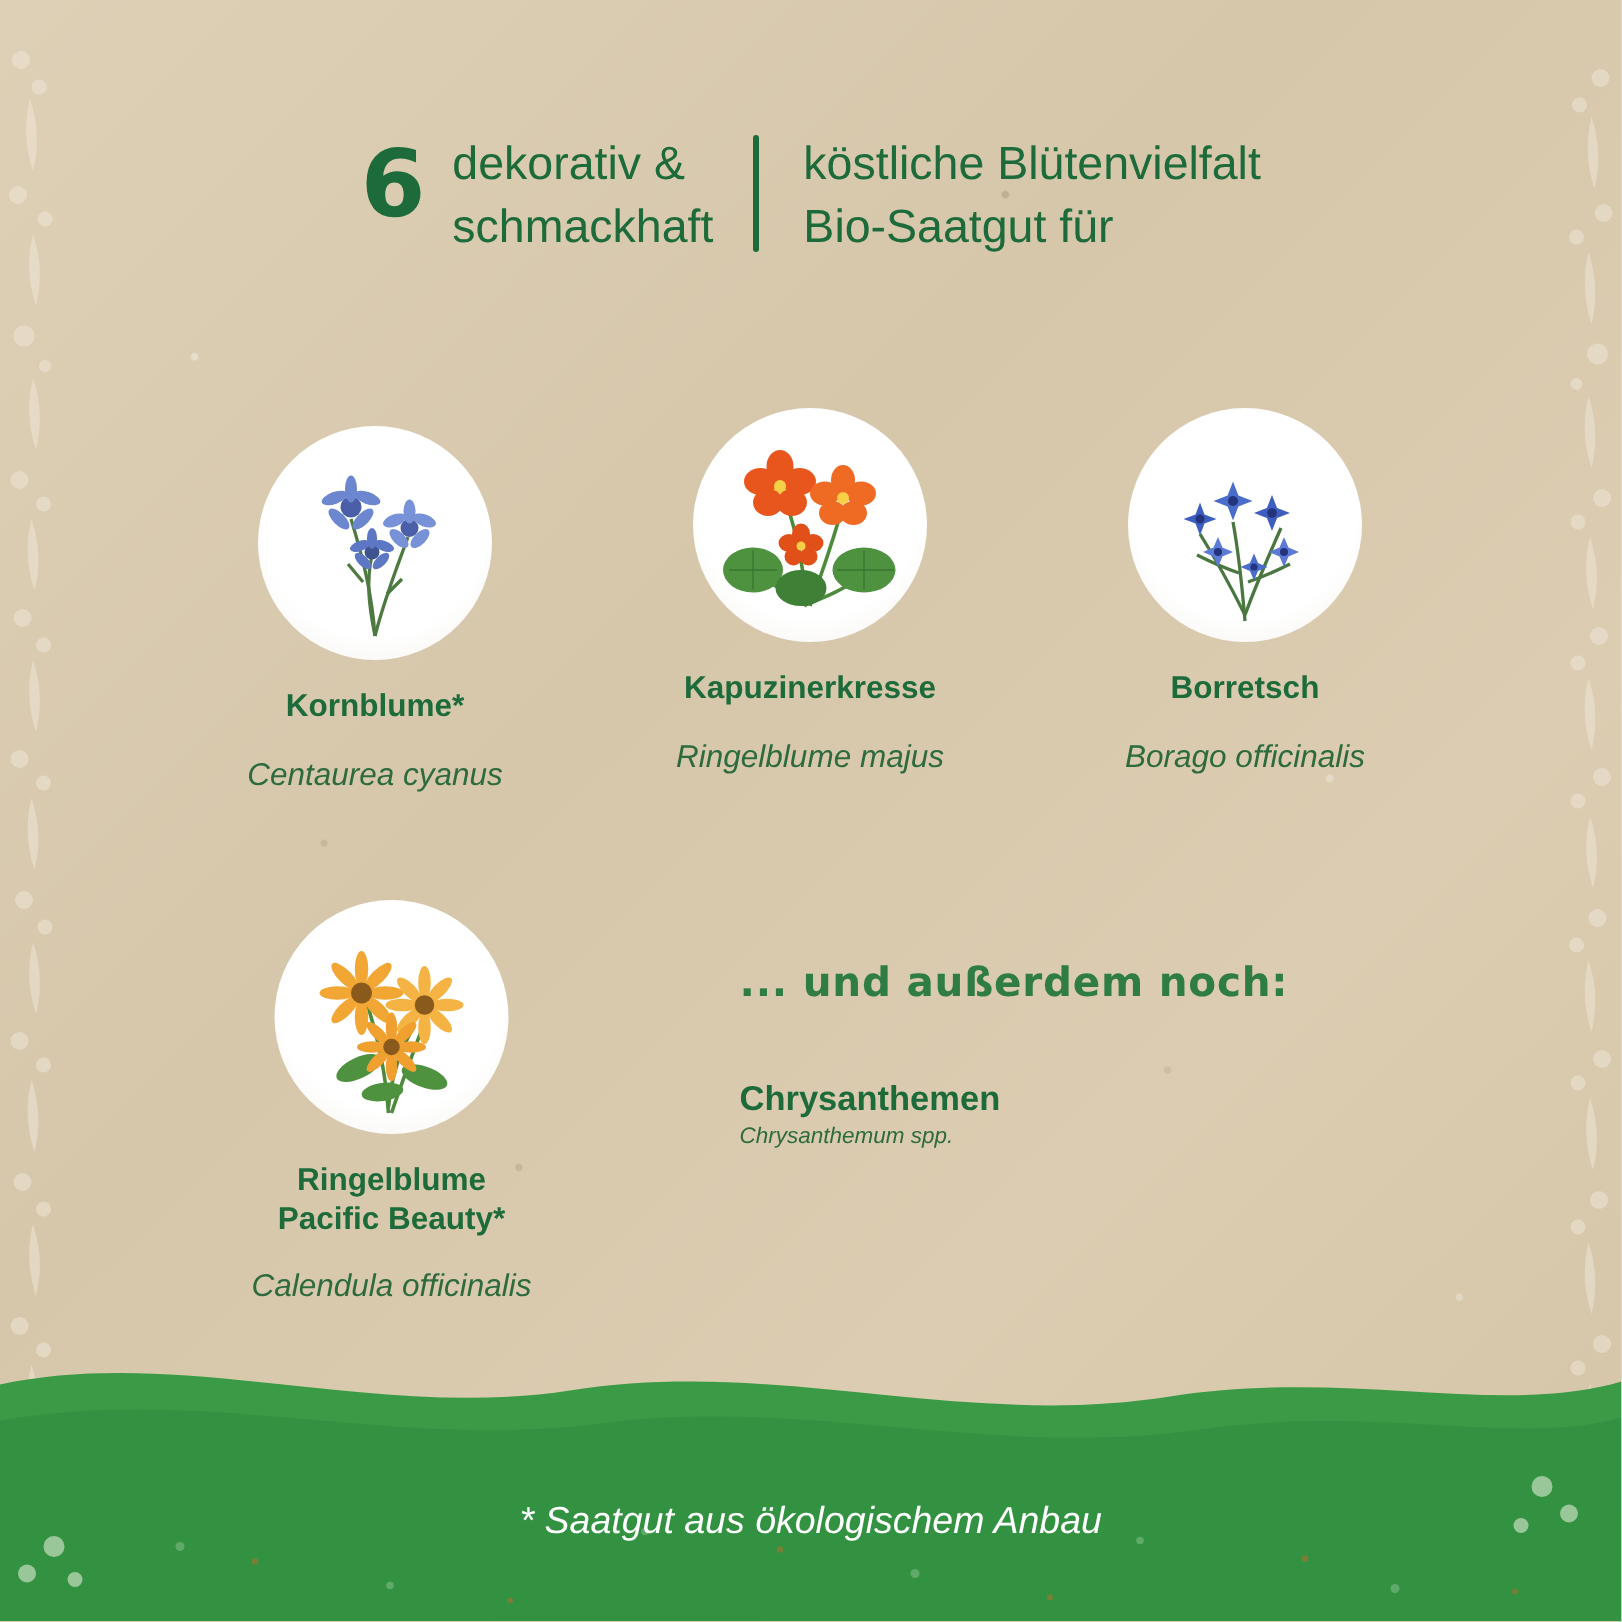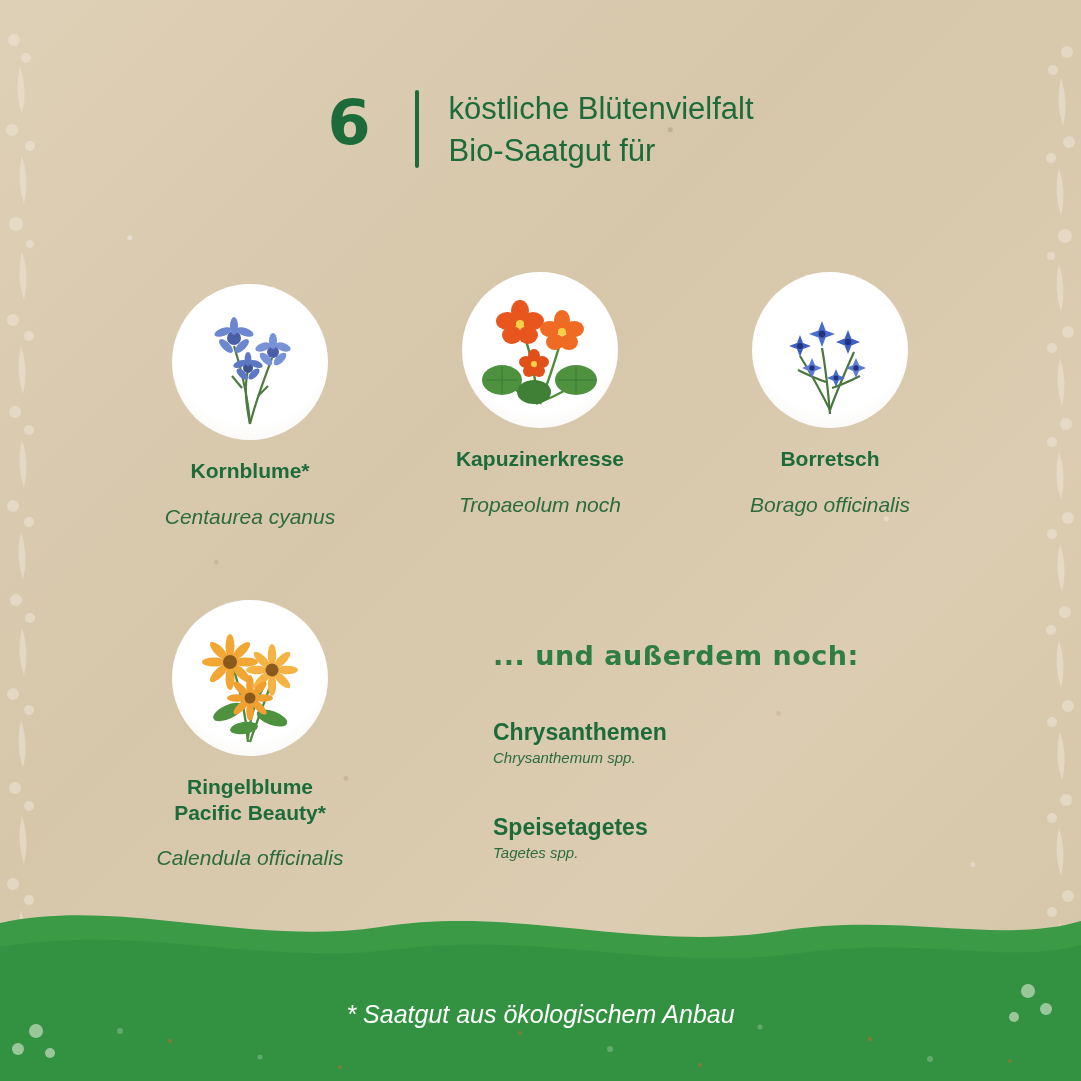--- a/index.html
+++ b/index.html
@@ -254,20 +254,24 @@
         <circle cx="31" cy="990" r="6"></circle>
           <circle cx="17" cy="1008" r="5"></circle>
         <path d="M24 1018 q8 24 2 48 q-8-24-2-48z"></path>
       </g>
     </svg>
   </div>
 
   <div class="header">
     <div class="header-inner">
       <div class="big-number">6</div>
+      <div class="headline-left">
+        <div>dekorativ &amp;</div>
+        <div>schmackhaft</div>
+      </div>
       <div class="divider"></div>
       <div class="headline-right">
         <div>köstliche Blütenvielfalt</div>
         <div>Bio-Saatgut für</div>
       </div>
     </div>
   </div>
 
   <div class="plants-row">
 
@@ -368,21 +372,21 @@
                 <ellipse cx="-8" cy="-2" rx="7" ry="6"></ellipse>
                 <ellipse cx="5" cy="7" rx="6" ry="6"></ellipse>
                 <ellipse cx="-5" cy="7" rx="6" ry="6"></ellipse>
               </g>
               <circle cx="0" cy="0" r="3" fill="#f7cf46"></circle>
             </g>
           </g>
         </svg>
       </div>
       <div class="plant-name">Kapuzinerkresse</div>
-      <div class="plant-latin">Tropaeolum noch</div>
+      <div class="plant-latin">Ringelblume majus</div>
     </div>
 
     <div class="plant" style="left:705px; top:0;">
       <div class="circle">
         <svg width="156" height="156" viewBox="0 0 156 156" xmlns="http://www.w3.org/2000/svg">
           <g stroke="#49773f" stroke-width="2.2" fill="none">
             <path d="M78 142 C76 118 74 98 70 76"></path>
             <path d="M78 138 C86 116 94 98 102 80"></path>
             <path d="M78 138 C68 118 58 100 48 84"></path>
             <path d="M74 110 C62 106 54 102 46 98"></path>
@@ -425,21 +429,21 @@
               </g>
               <circle cx="0" cy="0" r="2.4" fill="#23347d"></circle>
             </g>
           </g>
         </svg>
       </div>
       <div class="plant-name">Borretsch</div>
       <div class="plant-latin">Borago officinalis</div>
     </div>
 
-    <div class="plant" style="left:125px; top:328px;">
+    <div class="plant" style="left:136px; top:328px;">
       <div class="circle">
         <svg width="156" height="156" viewBox="0 0 156 156" xmlns="http://www.w3.org/2000/svg">
           <g stroke="#4d8a3c" stroke-width="2.4" fill="none">
             <path d="M76 142 C74 116 70 96 62 70"></path>
             <path d="M78 142 C86 118 94 98 102 76"></path>
             <path d="M76 138 C78 116 84 100 92 86"></path>
           </g>
           <g fill="#4e9240">
             <ellipse cx="56" cy="112" rx="16" ry="7" transform="rotate(-25 56 112)"></ellipse>
             <ellipse cx="100" cy="118" rx="16" ry="7" transform="rotate(20 100 118)"></ellipse>
@@ -497,24 +501,20 @@
   </div>
 
   <div class="also">
     <div class="also-title">... und außerdem noch:</div>
 
     <div class="also-item">
       <div class="also-name">Chrysanthemen</div>
       <div class="also-latin">Chrysanthemum spp.</div>
     </div>
 
-    <div class="also-item">
-      <div class="also-name">Speisetagetes</div>
-      <div class="also-latin">Tagetes spp.</div>
-    </div>
   </div>
 
   <div class="footer-wave">
     <svg width="1081" height="200" viewBox="0 0 1081 200" xmlns="http://www.w3.org/2000/svg">
       <path d="M0 42 C 120 16, 250 66, 380 46 C 520 24, 640 72, 780 50 C 900 31, 1000 64, 1081 40 L1081 200 L0 200 Z" fill="#3a9a46"></path>
       <path d="M0 66 C 140 42, 260 86, 400 68 C 540 50, 660 92, 800 72 C 920 55, 1010 84, 1081 64 L1081 200 L0 200 Z" fill="#339041" opacity="0.85"></path>
       <g fill="#ffffff" opacity="0.22">
         <circle cx="120" cy="150" r="3"></circle>
           <circle cx="260" cy="176" r="2.5"></circle>
         <circle cx="430" cy="140" r="2.5"></circle>

